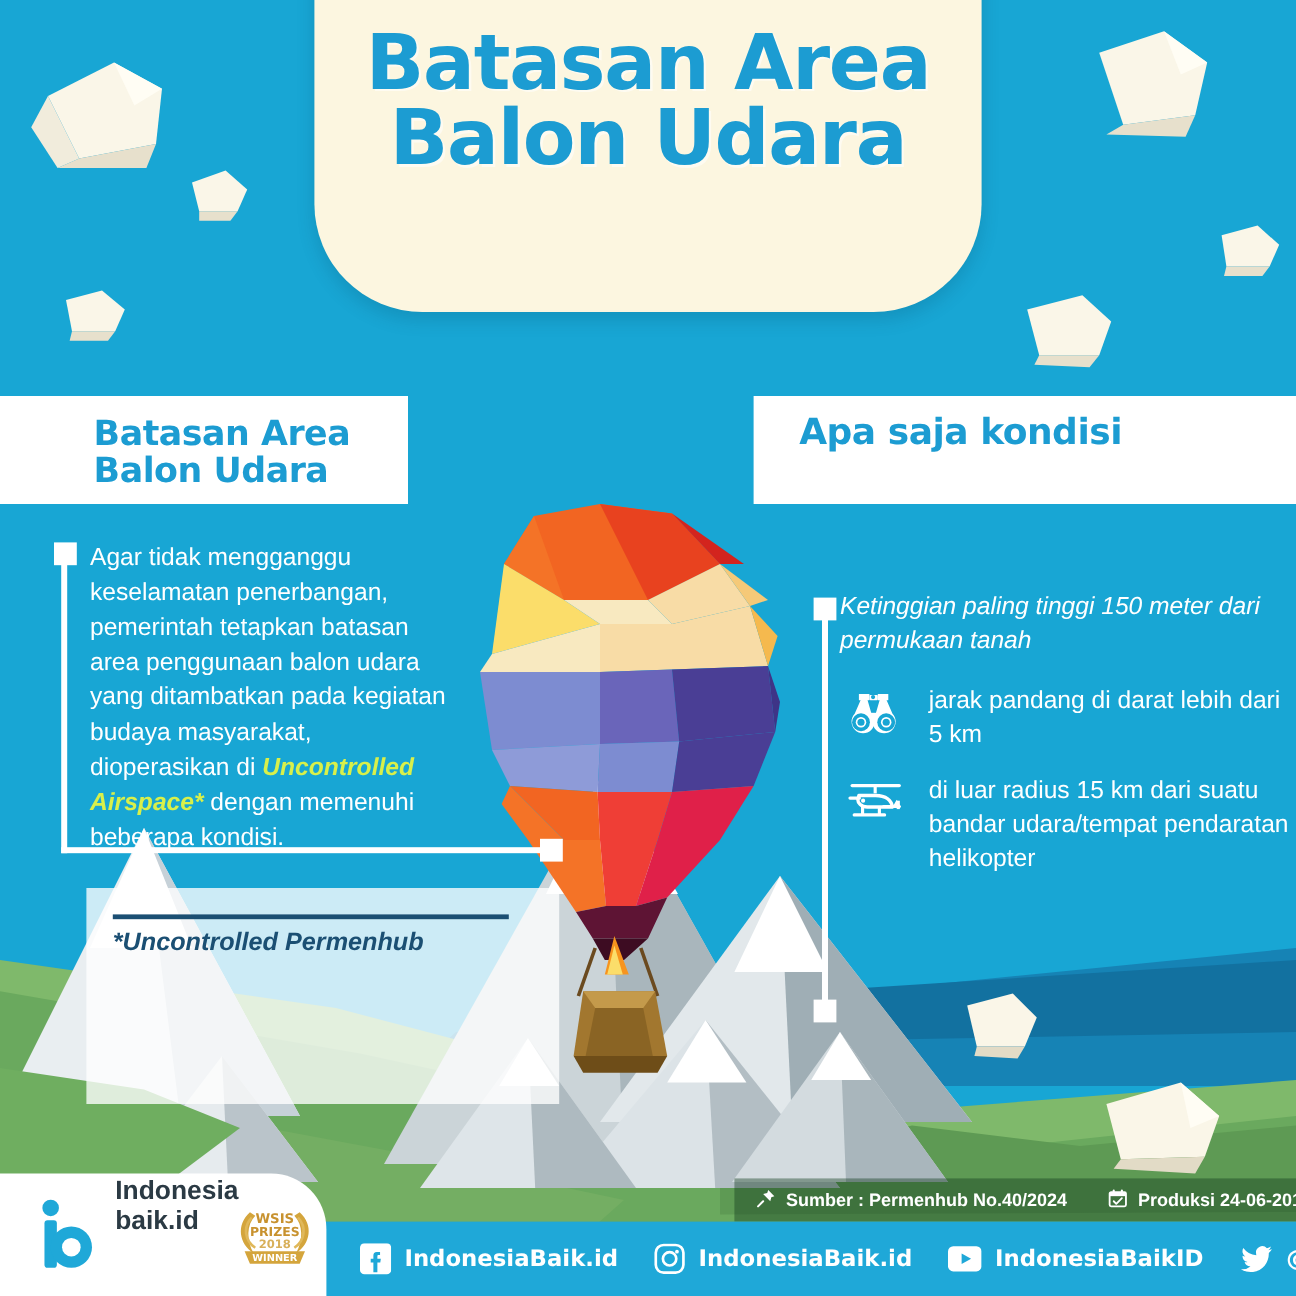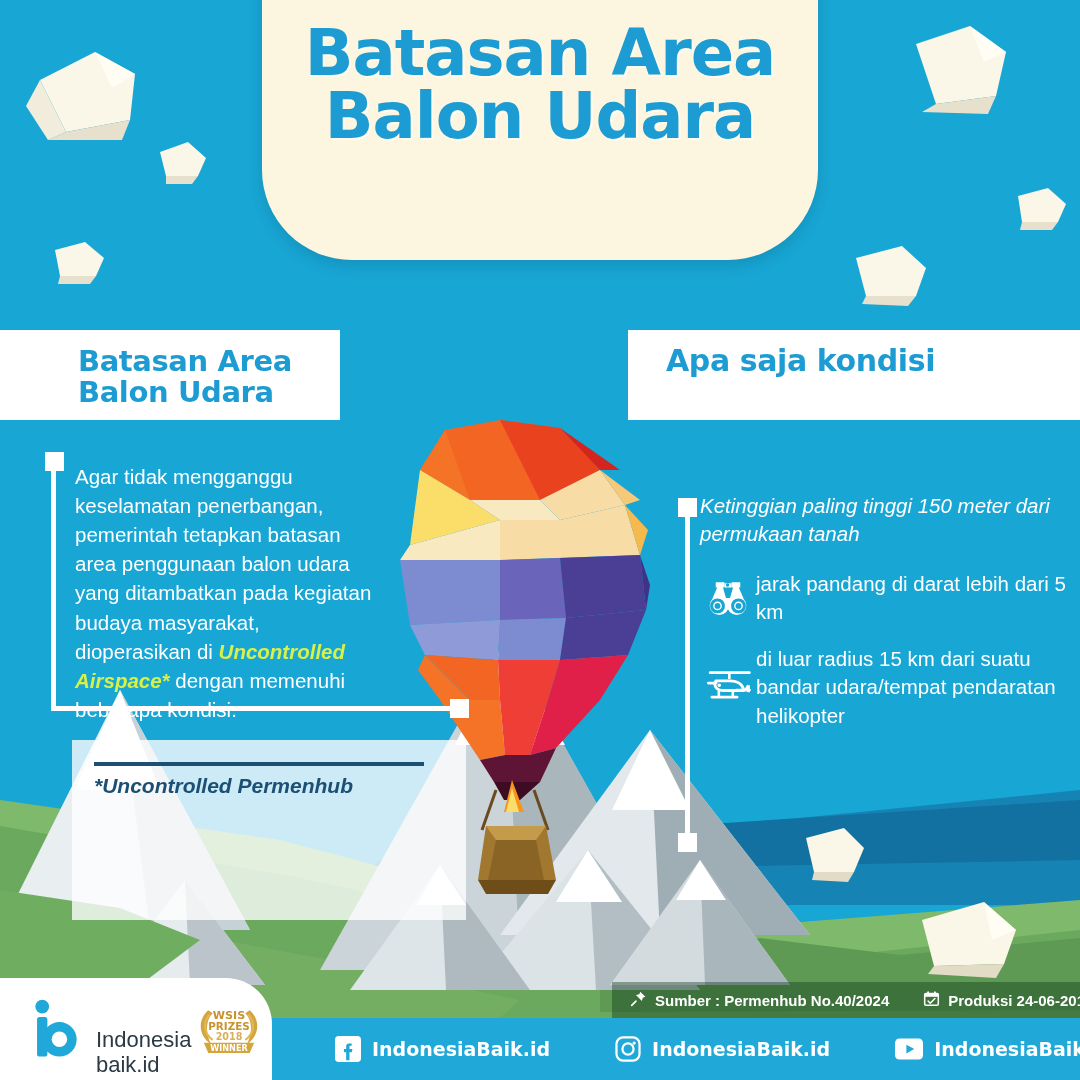--- a/index.html
+++ b/index.html
@@ -41,21 +41,21 @@
     font-size:29px;line-height:1.08;letter-spacing:-0.4px;
     font-family:"DejaVu Sans", sans-serif;
   }
   .hdr-left .hdr-text{left:78px;top:16px;}
   .hdr-right .hdr-text{left:38px;top:15px;font-size:30px;}
   .hdr-text span{display:block;}
 
   
   .left-body{
     position:absolute;left:75px;top:450px;width:302px;
-    color:#FFFFFF;font-size:20.5px;line-height:1.42;margin-top:12px;
+    color:#FFFFFF;font-size:20.5px;line-height:1.42;
   }
   .hl{color:#D8F04A;font-style:italic;font-weight:bold;}
 
   
   .conn{position:absolute;background:#FFFFFF;}
   .sq{position:absolute;background:#FFFFFF;width:19px;height:19px;}
 
   
   .defbox{
     position:absolute;left:72px;top:740px;width:394px;height:180px;
@@ -70,21 +70,21 @@
   .defbody{
     position:absolute;left:22px;top:62px;width:356px;
     color:#1B4F73;font-size:17.5px;line-height:1.34;
   }
 
   
   .cond-first{
     position:absolute;left:700px;top:492px;width:350px;
     color:#FFFFFF;font-size:20.5px;line-height:1.38;font-style:italic;
   }
-  .cond-row{position:absolute;display:flex;align-items:center;width:380px;}
+  .cond-row{position:absolute;display:flex;align-items:flex-start;gap:18px;width:380px;}
   .cond-row .ico{flex:0 0 auto;width:56px;height:48px;}
   .cond-row .txt{color:#FFFFFF;font-size:20.5px;line-height:1.38;}
   .cond-binocular{left:700px;top:570px;}
   .cond-heli{left:700px;top:645px;}
 
   
   .srcbar{
     position:absolute;left:612px;top:982px;width:468px;height:36px;
     background:rgba(20,60,30,.42);
     display:flex;align-items:center;gap:8px;padding-left:18px;
@@ -94,30 +94,30 @@
 
   
   .footer{
     position:absolute;left:0;top:1018px;width:1080px;height:62px;background:#1FA8D8;
   }
   .logo-plate{
     position:absolute;left:0;top:978px;width:272px;height:102px;
     background:#FFFFFF;border-top-right-radius:46px;
   }
   .logo-word{
-    position:absolute;left:96px;top:1028px;color:#2B3A44;
-    font-weight:normal;font-size:22px;line-height:1.12;
+    position:absolute;left:96px;top:980px;color:#2B3A44;
+    font-weight:bold;font-size:22px;line-height:1.12;
   }
   .logo-word span{display:block;}
   .social{
     position:absolute;left:300px;top:1018px;height:62px;
     display:flex;align-items:center;gap:30px;color:#FFFFFF;
     font-size:19px;font-weight:bold;font-family:"DejaVu Sans", sans-serif;
   }
-  .social .item{display:flex;align-items:center;gap:11px;margin-left:35px;}
+  .social .item{display:flex;align-items:center;gap:11px;}
 </style>
 </head>
 <body>
 
 <div class="stage">
 
   <svg class="layer" viewBox="0 0 1080 1080" preserveAspectRatio="none">
 
     <rect x="0" y="0" width="1080" height="1080" fill="#18A6D4"></rect>
 

